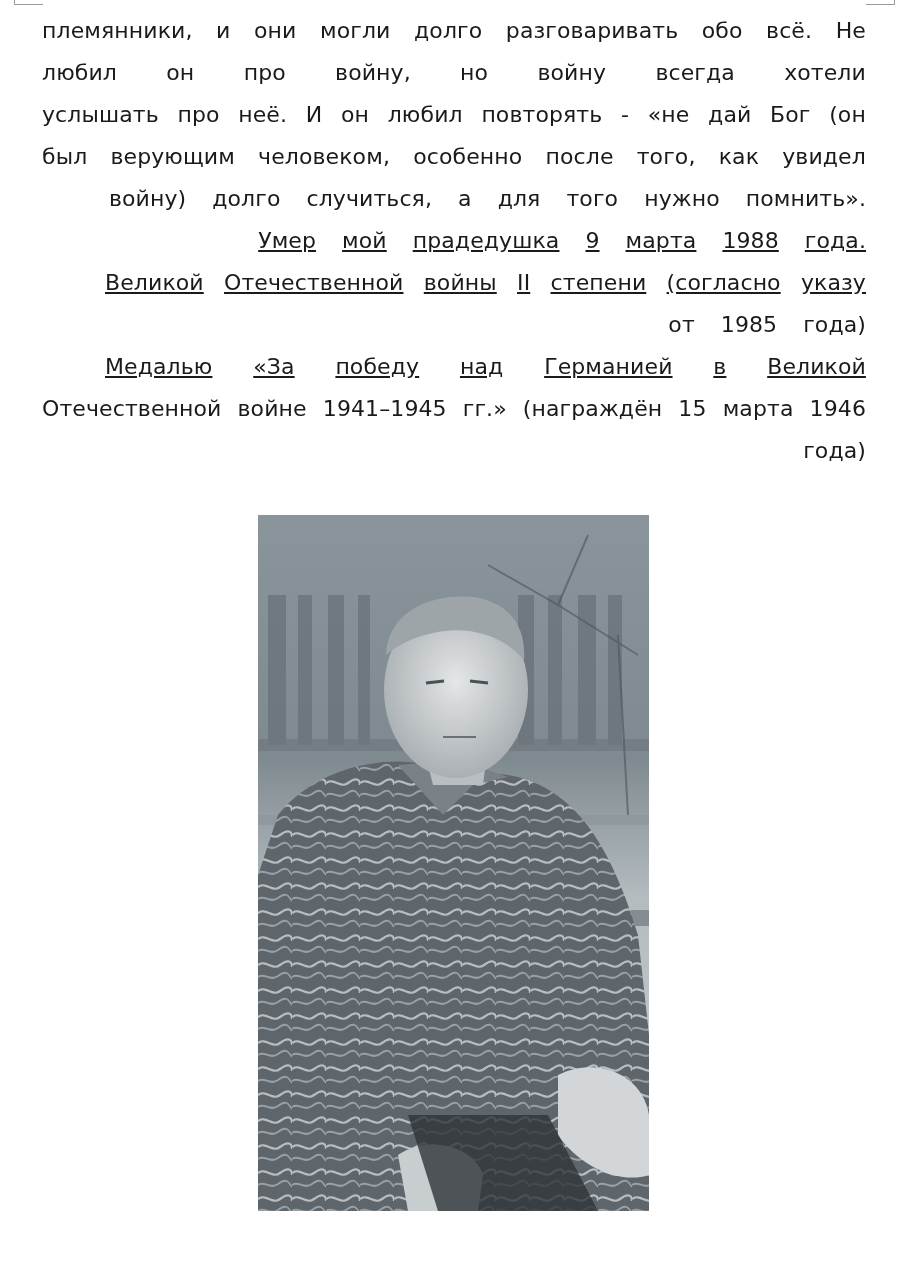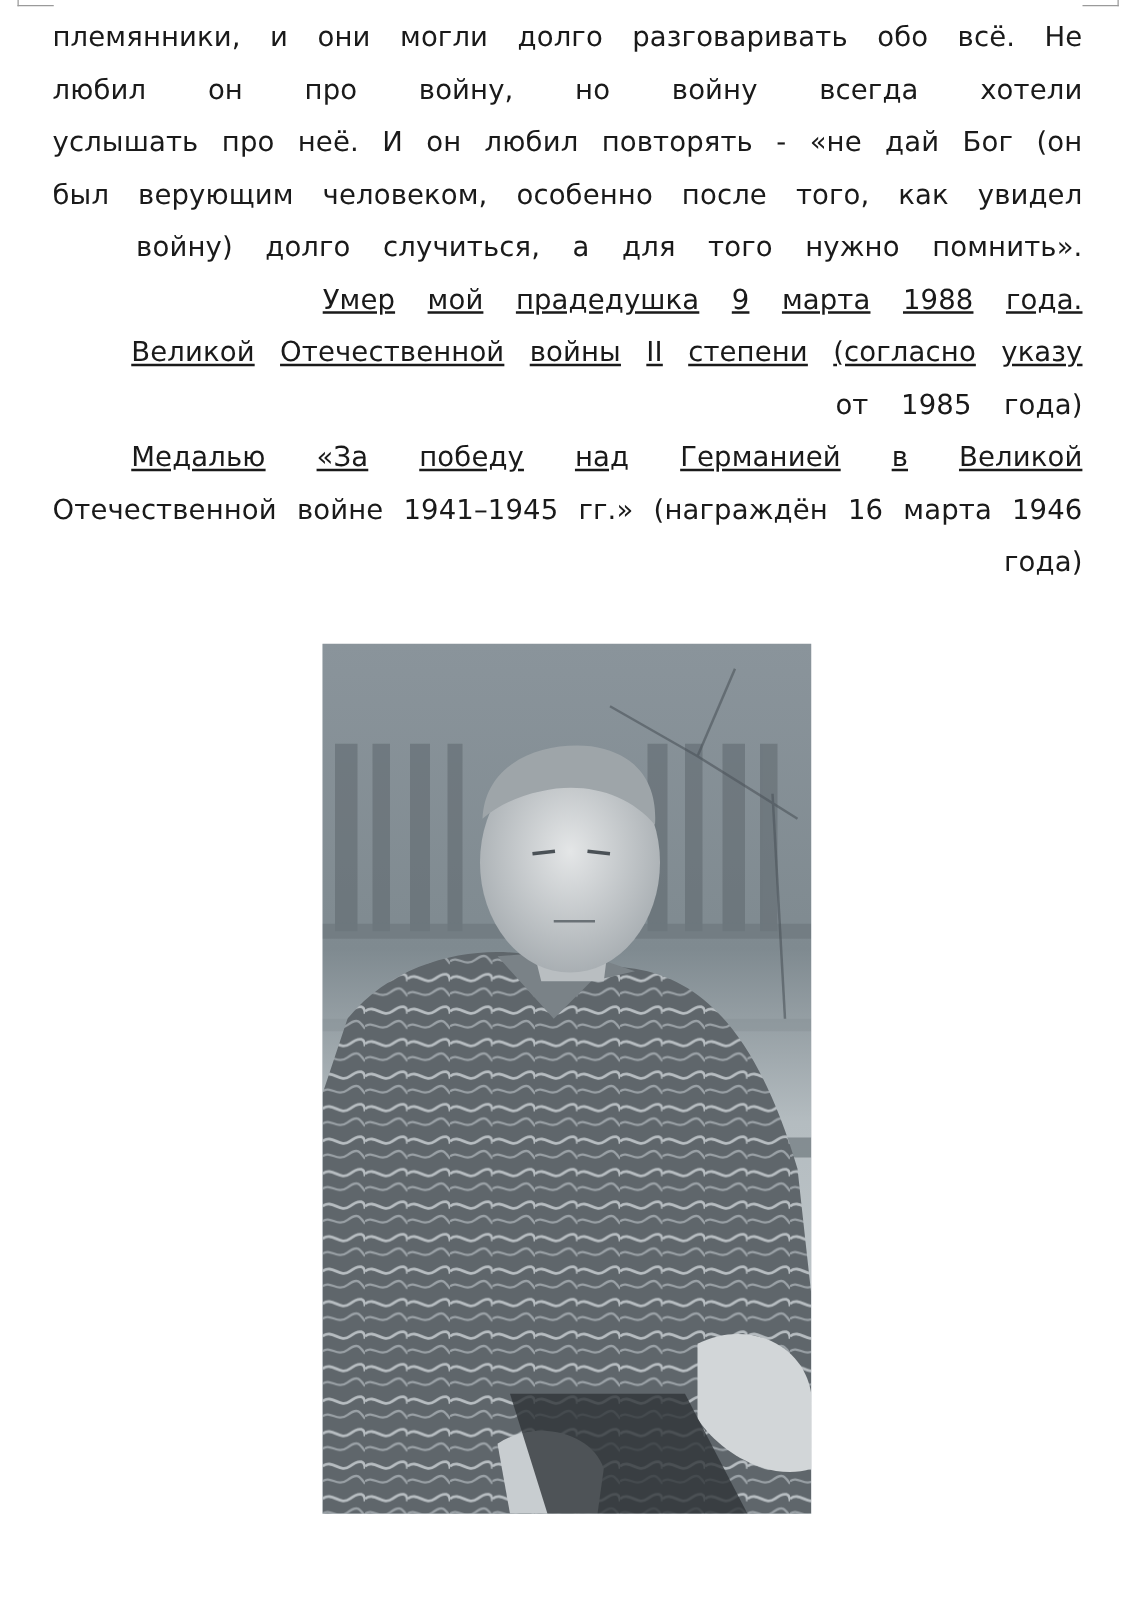--- a/index.html
+++ b/index.html
@@ -109,21 +109,21 @@
       <span>Германией</span>
       <span>в</span>
       <span>Великой</span>
   </div>
   <div class="line">
     <span>Отечественной</span>
       <span>войне</span>
       <span>1941–1945</span>
       <span>гг.»</span>
       <span>(награждён</span>
-      <span>16</span>
+      <span>15</span>
       <span>марта</span>
       <span>1946</span>
   </div>
   <div class="line left">
     <span>года)</span>
   </div>
 </div>
 
 <div class="photo">
   <svg viewBox="0 0 391 696" preserveAspectRatio="none">

